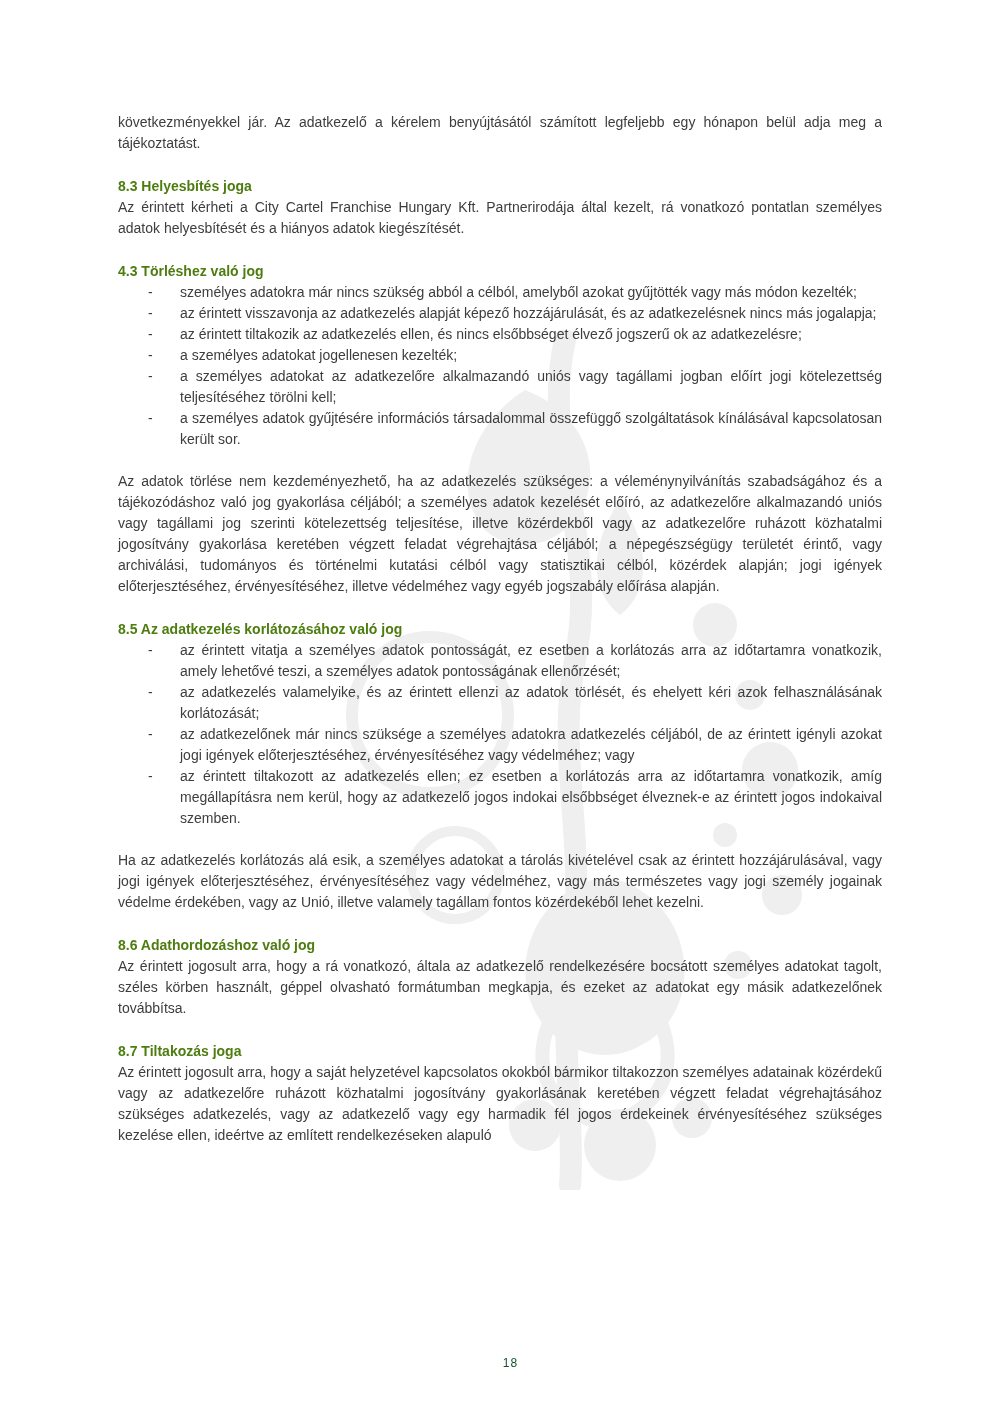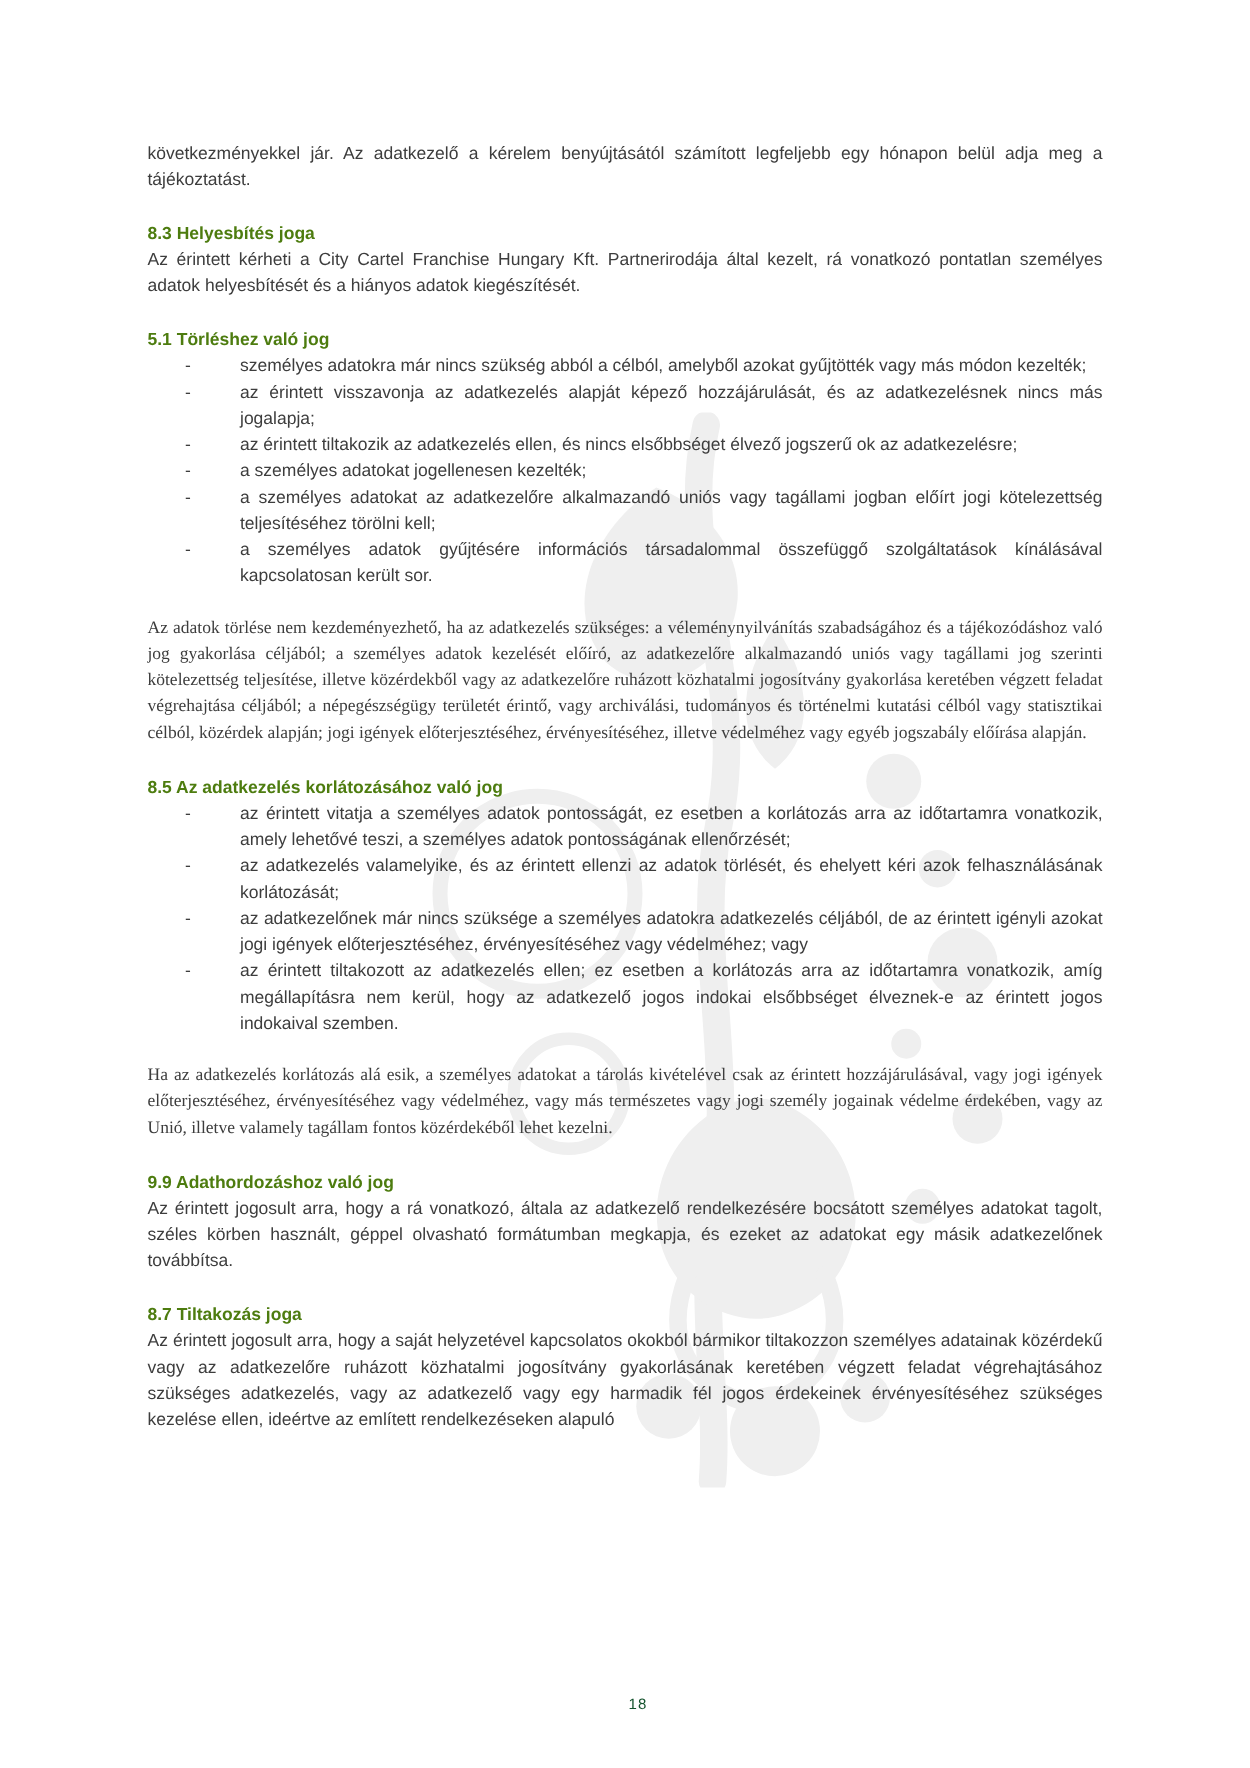--- a/index.html
+++ b/index.html
@@ -59,25 +59,23 @@
     display: flex;
     padding-left: 30px;
   }
   ul.bullets .dash {
     flex: 0 0 32px;
     width: 32px;
   }
   ul.bullets .btext {
     flex: 1;
     text-align: justify;
-    margin-left: 12px;
   }
   .after-para {
     margin-top: 21px !important;
-    font-family: Liberation Serif, serif;
   }
   .page-number {
     position: absolute;
     left: 0;
     right: 0;
     top: 1356px;
     text-align: center;
     z-index: 1;
     font-family: "Liberation Sans", sans-serif;
     font-size: 12px;
@@ -122,21 +120,21 @@
   <div class="content">
 
     <p>következményekkel jár. Az adatkezelő a kérelem benyújtásától számított legfeljebb egy hónapon belül adja meg a tájékoztatást.</p>
 
     <div class="section">
       <h3>8.3 Helyesbítés joga</h3>
       <p>Az érintett kérheti a City Cartel Franchise Hungary Kft. Partnerirodája által kezelt, rá vonatkozó pontatlan személyes adatok helyesbítését és a hiányos adatok kiegészítését.</p>
     </div>
 
     <div class="section">
-      <h3>5.1  Törléshez való jog</h3>
+      <h3>4.3  Törléshez való jog</h3>
       <ul class="bullets">
         <li>
           <span class="dash">-</span>
           <span class="btext">személyes adatokra már nincs szükség abból a célból, amelyből azokat gyűjtötték vagy más módon kezelték;</span>
         </li>
         <li>
           <span class="dash">-</span>
           <span class="btext">az érintett visszavonja az adatkezelés alapját képező hozzájárulását, és az adatkezelésnek nincs más jogalapja;</span>
         </li>
         <li>
@@ -176,21 +174,21 @@
         </li>
         <li>
           <span class="dash">-</span>
           <span class="btext">az érintett tiltakozott az adatkezelés ellen; ez esetben a korlátozás arra az időtartamra vonatkozik, amíg megállapításra nem kerül, hogy az adatkezelő jogos indokai elsőbbséget élveznek-e az érintett jogos indokaival szemben.</span>
         </li>
       </ul>
       <p class="after-para">Ha az adatkezelés korlátozás alá esik, a személyes adatokat a tárolás kivételével csak az érintett hozzájárulásával, vagy jogi igények előterjesztéséhez, érvényesítéséhez vagy védelméhez, vagy más természetes vagy jogi személy jogainak védelme érdekében, vagy az Unió, illetve valamely tagállam fontos közérdekéből lehet kezelni.</p>
     </div>
 
     <div class="section">
-      <h3>9.9 Adathordozáshoz való jog</h3>
+      <h3>8.6 Adathordozáshoz való jog</h3>
       <p>Az érintett jogosult arra, hogy a rá vonatkozó, általa az adatkezelő rendelkezésére bocsátott személyes adatokat tagolt, széles körben használt, géppel olvasható formátumban megkapja, és ezeket az adatokat egy másik adatkezelőnek továbbítsa.</p>
     </div>
 
     <div class="section">
       <h3>8.7 Tiltakozás joga</h3>
       <p>Az érintett jogosult arra, hogy a saját helyzetével kapcsolatos okokból bármikor tiltakozzon személyes adatainak közérdekű vagy az adatkezelőre ruházott közhatalmi jogosítvány gyakorlásának keretében végzett feladat végrehajtásához szükséges adatkezelés, vagy az adatkezelő vagy egy harmadik fél jogos érdekeinek érvényesítéséhez szükséges kezelése ellen, ideértve az említett rendelkezéseken alapuló</p>
     </div>
 
   </div>
 

